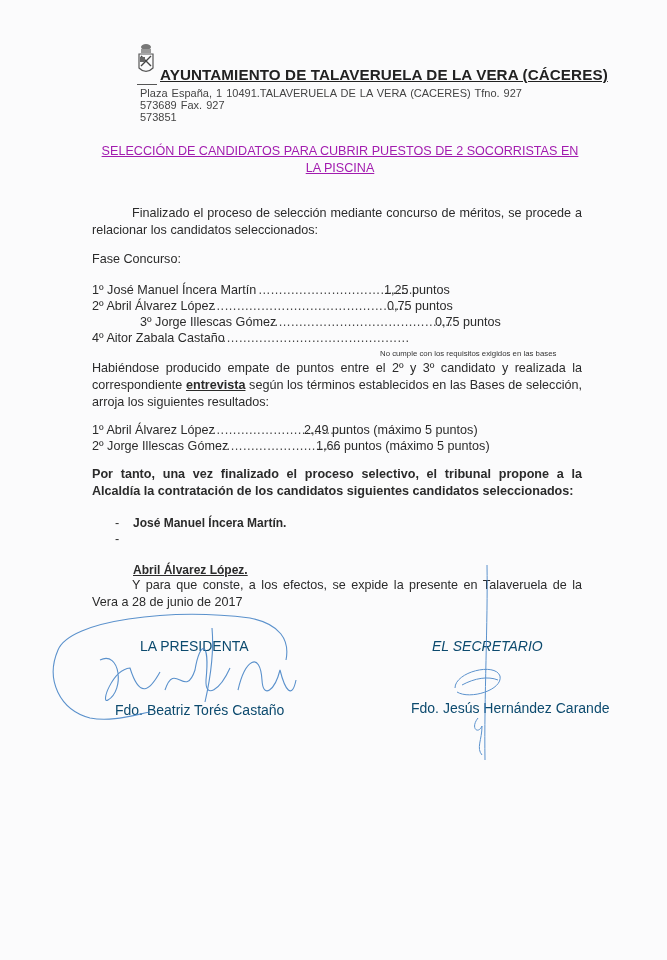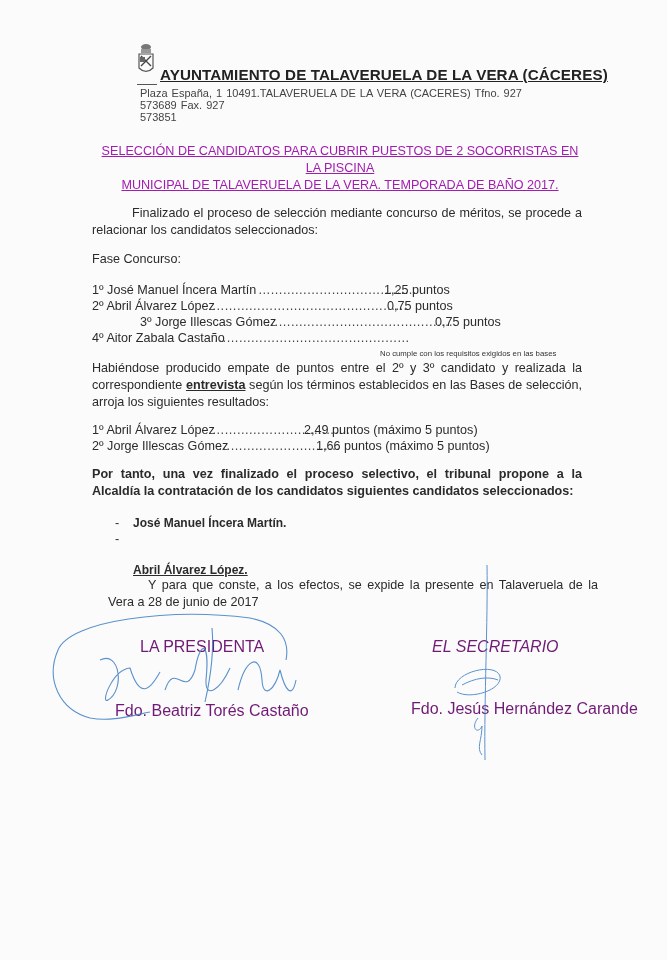--- a/index.html
+++ b/index.html
@@ -36,21 +36,21 @@
     .row { left: 92px; font-size: 12.6px; line-height: 16px; white-space: nowrap; }
     .dots { color: #444; letter-spacing: -0.4px; }
     .small-note { font-size: 7.8px; color: #333; }
 
     .bold { font-weight: bold; }
     .u { text-decoration: underline; font-weight: bold; margin-top: 14px; }
 
     .bullet-dash { left: 115px; font-size: 12.6px; }
     .bullet-text { left: 133px; font-size: 12px; font-weight: bold; }
 
-    .sig-label { font-size: 16px; color: #701a75; }
+    .sig-label { font-size: 14px; color: #0c4a6e; }
     svg.overlay { position: absolute; left: 0; top: 0; pointer-events: none; }
   </style>
 </head>
 <body>
 
 <div class="abs crest">
   <svg width="20" height="38" viewBox="0 0 20 38">
     <ellipse cx="10" cy="5" rx="5" ry="3" fill="#777"></ellipse>
     <rect x="5" y="7" width="10" height="4" fill="#999"></rect>
     <path d="M3 12 H17 V26 Q10 33 3 26 Z" fill="none" stroke="#555" stroke-width="1.2"></path>
@@ -60,21 +60,20 @@
 </div>
 <div class="abs org-title">AYUNTAMIENTO DE TALAVERUELA DE LA VERA (CÁCERES)</div>
 <div class="abs header-rule"></div>
 <div class="abs address">
   <span>Plaza España, 1   10491.TALAVERUELA DE LA VERA (CACERES) Tfno. 927 573689   Fax. 927</span><br>
   <span>573851</span>
 </div>
 
 <div class="abs doc-title">
   <span>SELECCIÓN DE CANDIDATOS PARA CUBRIR PUESTOS DE 2 SOCORRISTAS EN LA PISCINA</span><br>
-  <span>MUNICIPAL DE TALAVERUELA DE LA VERA. TEMPORADA DE BAÑO 2017.</span>
 </div>
 
 <div class="abs para indent" style="top:205px;">Finalizado el proceso de selección mediante concurso de méritos, se procede a relacionar los candidatos seleccionados:</div>
 <div class="abs row" style="top:251px;">Fase Concurso:</div>
 
 <div class="abs row" style="top:282px;">
   <span>1º</span>
   <span>José Manuel Íncera Martín</span>
   <span class="abs dots" style="left:166px;">…………………………………</span>
   <span class="abs" style="left:292px;">1,25 puntos</span>
@@ -113,21 +112,21 @@
   <span class="abs" style="left:224px;">1,66 puntos (máximo 5 puntos)</span>
 </div>
 
 <div class="abs para bold" style="top:466px;">Por tanto, una vez finalizado el proceso selectivo, el tribunal propone a la Alcaldía la contratación de los candidatos siguientes candidatos seleccionados:</div>
 
 <div class="abs bullet-dash" style="top:516px;">-</div>
 <div class="abs bullet-text" style="top:516px;">José Manuel Íncera Martín.</div>
 <div class="abs bullet-dash" style="top:532px;">-</div>
 <div class="abs bullet-text" style="top:563px;text-decoration:underline;">Abril Álvarez López.</div>
 
-<div class="abs para indent" style="top:577px;margin-left:16px;">Y para que conste, a los efectos, se expide la presente en Talaveruela de la Vera a 28 de junio de 2017</div>
+<div class="abs para indent" style="top:577px;">Y para que conste, a los efectos, se expide la presente en Talaveruela de la Vera a 28 de junio de 2017</div>
 
 <div class="abs sig-label" style="left:140px; top:638px;">LA PRESIDENTA</div>
 <div class="abs sig-label" style="left:115px; top:702px;">Fdo. Beatriz Torés Castaño</div>
 <div class="abs sig-label" style="left:432px; top:638px;font-style:italic;">EL SECRETARIO</div>
 <div class="abs sig-label" style="left:411px; top:700px;">Fdo. Jesús Hernández Carande</div>
 
 <svg class="overlay" width="667" height="960">
   <g fill="none" stroke="#3f7fc4" stroke-width="1.1" opacity="0.85">
     <path d="M58 650 C70 620, 170 608, 250 618 C280 624, 290 640, 286 660"></path>
     <path d="M58 650 C45 680, 60 710, 90 718 C110 722, 130 716, 150 712"></path>

